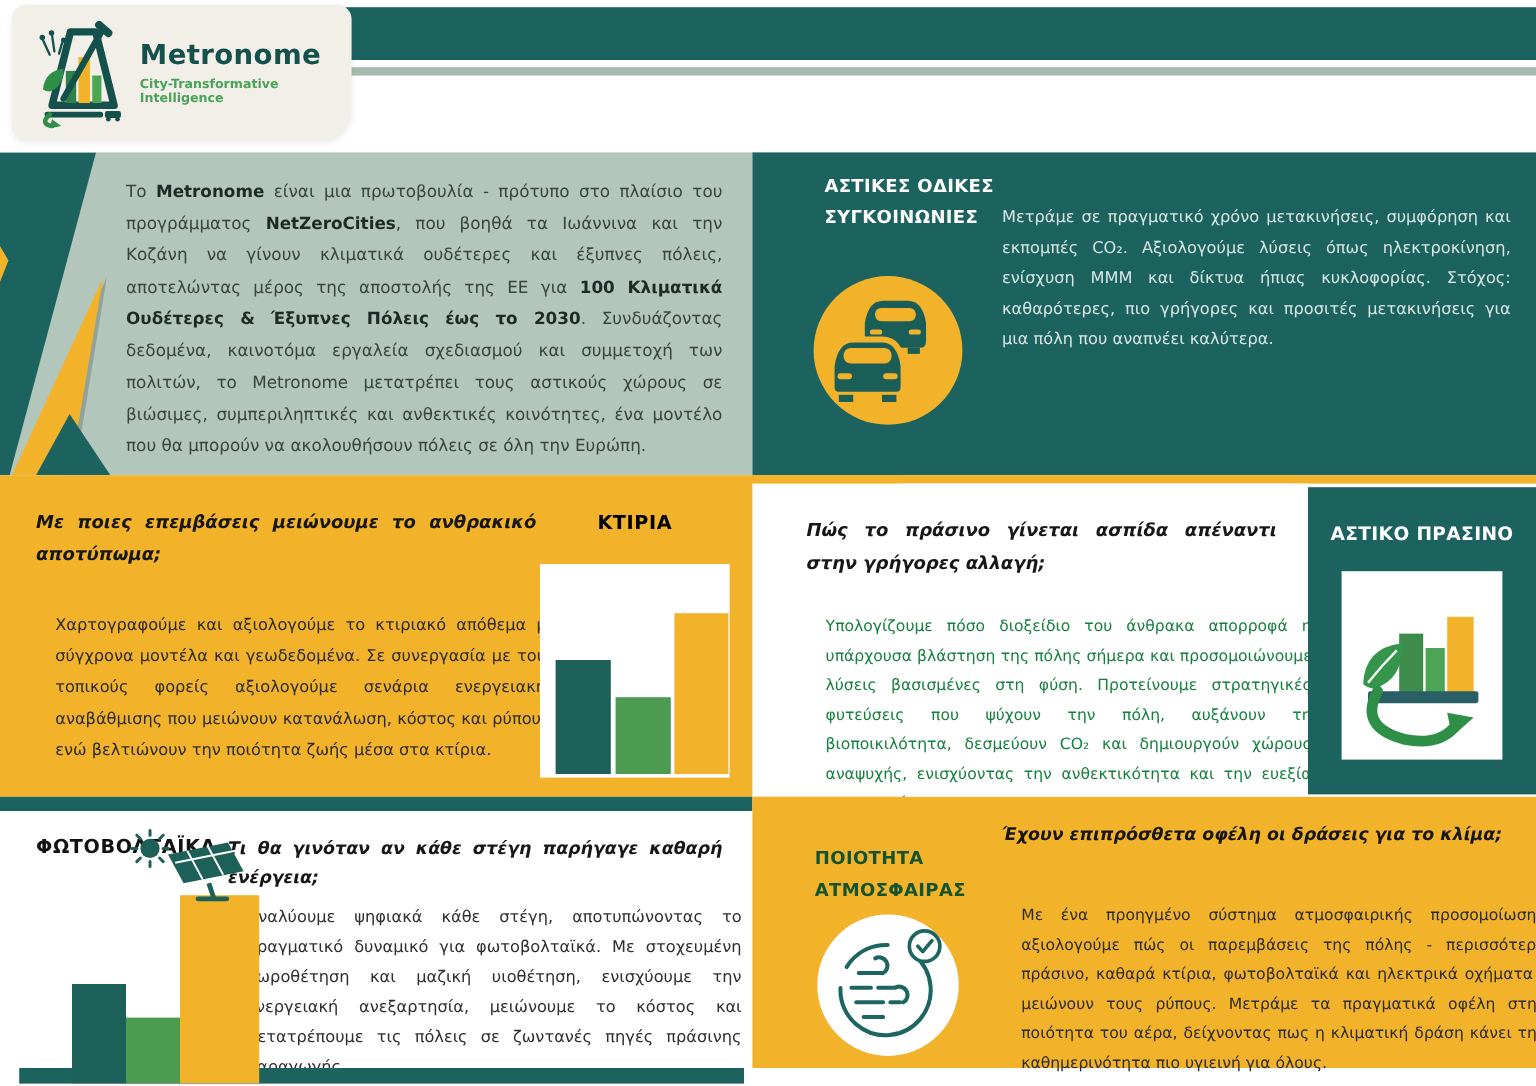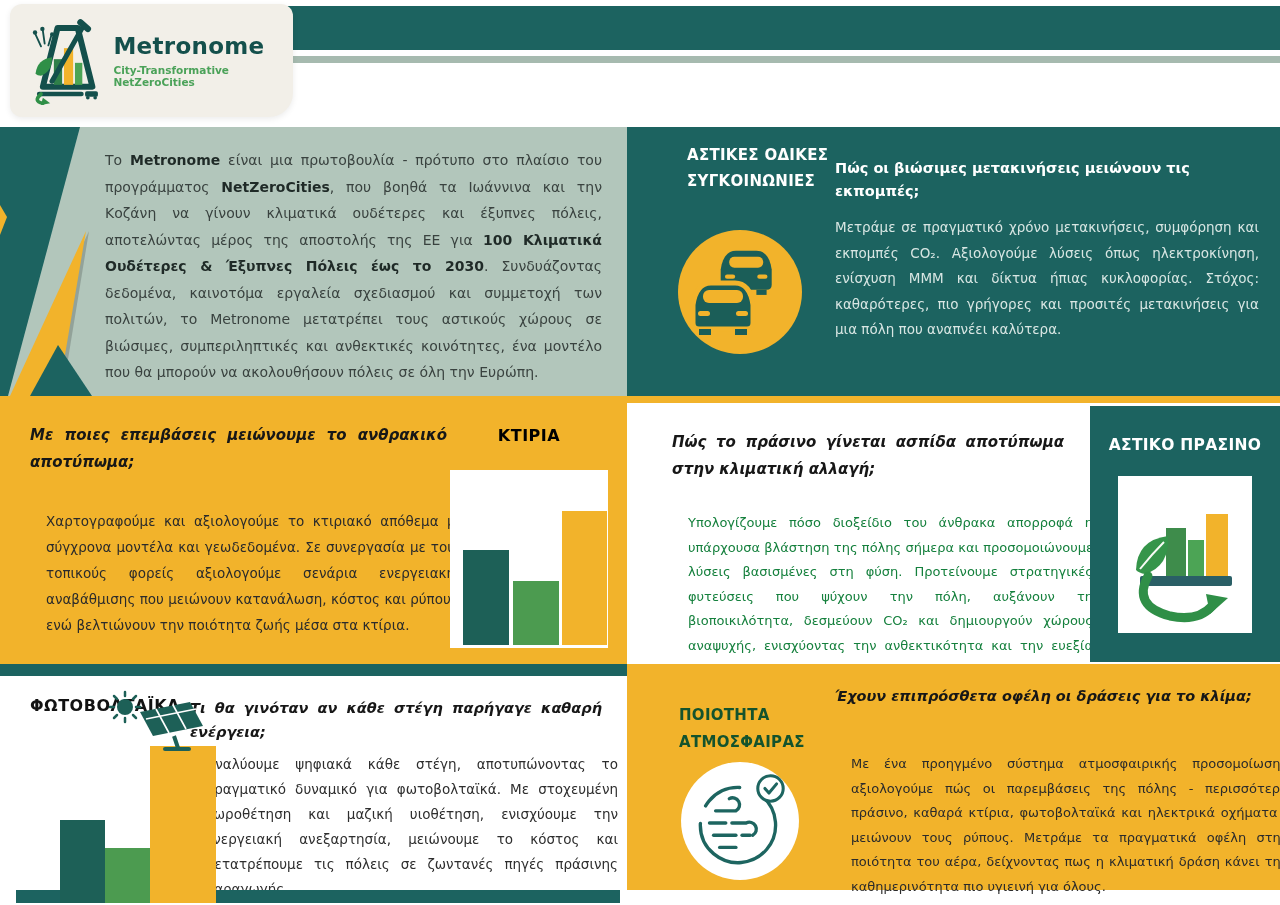--- a/index.html
+++ b/index.html
@@ -88,21 +88,21 @@
       <path d="M6,60 Q8,44 24,42 Q24,58 12,62 Q8,62 6,60 Z" fill="#2F8F47"></path>
       <path d="M10,82 H56" stroke="#14504C" stroke-width="5" stroke-linecap="round"></path>
       <path d="M12,82 q-9,8 2,10" stroke="#2F8F47" stroke-width="4" fill="none" stroke-linecap="round"></path>
       <polygon points="12,94 22,92 14,86" fill="#2F8F47"></polygon>
       <rect x="60" y="79" width="14" height="6" rx="2" fill="#14504C"></rect>
       <circle cx="63" cy="86" r="2" fill="#14504C"></circle>
         <circle cx="71" cy="86" r="2" fill="#14504C"></circle>
     </svg>
     <div class="brand-text">
       <div class="brand-name">Metronome</div>
-      <div class="brand-tagline">City-Transformative NetZeroCities</div>
+      <div class="brand-tagline">City-Transformative Intelligence</div>
     </div>
   </div>
 
   <div class="abs p-sage">
     <svg class="abs" style="left:0;top:0;" width="120" height="269" viewBox="0 0 120 269">
       <polygon points="0,0 80,0 8,269 0,269" fill="#1C6360"></polygon>
       <polygon points="89,104 62,269 12,269" fill="rgba(0,0,0,0.18)"></polygon>
       <polygon points="86,104 58,269 10,269" fill="#F2B32B"></polygon>
       <polygon points="0,78 7,90 0,108" fill="#F2B32B"></polygon>
       <polygon points="58,218 92,269 30,269" fill="#1C6360"></polygon>
@@ -136,40 +136,39 @@
           <path d="M2,24 C4,10 10,2 20,2 H44 C54,2 60,10 62,24 V42 Q62,48 56,48 H8 Q2,48 2,42 Z" fill="#1B5E58" stroke="#F2B32B" stroke-width="5"></path>
           <rect x="12" y="9" width="40" height="13" rx="6" fill="#F2B32B"></rect>
           <rect x="7" y="30" width="12" height="5" rx="2.5" fill="#F2B32B"></rect>
           <rect x="45" y="30" width="12" height="5" rx="2.5" fill="#F2B32B"></rect>
           <rect x="8" y="48" width="12" height="6" fill="#1B5E58"></rect>
           <rect x="44" y="48" width="12" height="6" fill="#1B5E58"></rect>
         </g>
       </g>
     </svg>
     <div class="abs t1-col">
-      <p class="q-light">Πώς οι βιώσιμες μετακινήσεις μειώνουν τις εκπομπές;</p>
       <p class="b-light">Μετράμε σε πραγματικό χρόνο μετακινήσεις, συμφόρηση και εκπομπές CO₂. Αξιολογούμε λύσεις όπως ηλεκτροκίνηση, ενίσχυση ΜΜΜ και δίκτυα ήπιας κυκλοφορίας. Στόχος: καθαρότερες, πιο γρήγορες και προσιτές μετακινήσεις για μια πόλη που αναπνέει καλύτερα.</p>
     </div>
   </div>
 
   <div class="abs ystrip"></div>
 
   <div class="abs p-yellow2">
     <p class="abs q-dark y2-q">Με ποιες επεμβάσεις μειώνουμε το ανθρακικό αποτύπωμα;</p>
     <p class="abs b-dark y2-b">Χαρτογραφούμε και αξιολογούμε το κτιριακό απόθεμα με σύγχρονα μοντέλα και γεωδεδομένα. Σε συνεργασία με τους τοπικούς φορείς αξιολογούμε σενάρια ενεργειακής αναβάθμισης που μειώνουν κατανάλωση, κόστος και ρύπους, ενώ βελτιώνουν την ποιότητα ζωής μέσα στα κτίρια.</p>
     <div class="abs ktiria-label">ΚΤΙΡΙΑ</div>
     <div class="abs ktiria-box">
       <div class="kbar teal"></div>
       <div class="kbar green"></div>
       <div class="kbar gold"></div>
     </div>
   </div>
 
   <div class="abs p-white2">
-    <p class="abs q-dark w2-q">Πώς το πράσινο γίνεται ασπίδα αποτύπωμα στην κλιματική αλλαγή;</p>
+    <p class="abs q-dark w2-q">Πώς το πράσινο γίνεται ασπίδα απέναντι στην γρήγορες αλλαγή;</p>
     <p class="abs b-dark w2-b">Υπολογίζουμε πόσο διοξείδιο του άνθρακα απορροφά η υπάρχουσα βλάστηση της πόλης σήμερα και προσομοιώνουμε λύσεις βασισμένες στη φύση. Προτείνουμε στρατηγικές φυτεύσεις που ψύχουν την πόλη, αυξάνουν τη βιοποικιλότητα, δεσμεύουν CO₂ και δημιουργούν χώρους αναψυχής, ενισχύοντας την ανθεκτικότητα και την ευεξία των κατοίκων.</p>
   </div>
 
   <div class="abs p-teal2">
     <div class="abs t2-label sec-title">ΑΣΤΙΚΟ ΠΡΑΣΙΝΟ</div>
     <div class="abs t2-box">
       <svg width="134" height="157" viewBox="0 0 134 157">
         <rect x="88" y="38" width="22" height="64" fill="#F2B32B"></rect>
         <rect x="48" y="52" width="20" height="50" fill="#3E8C4B"></rect>
         <rect x="70" y="64" width="16" height="38" fill="#4CA455"></rect>

